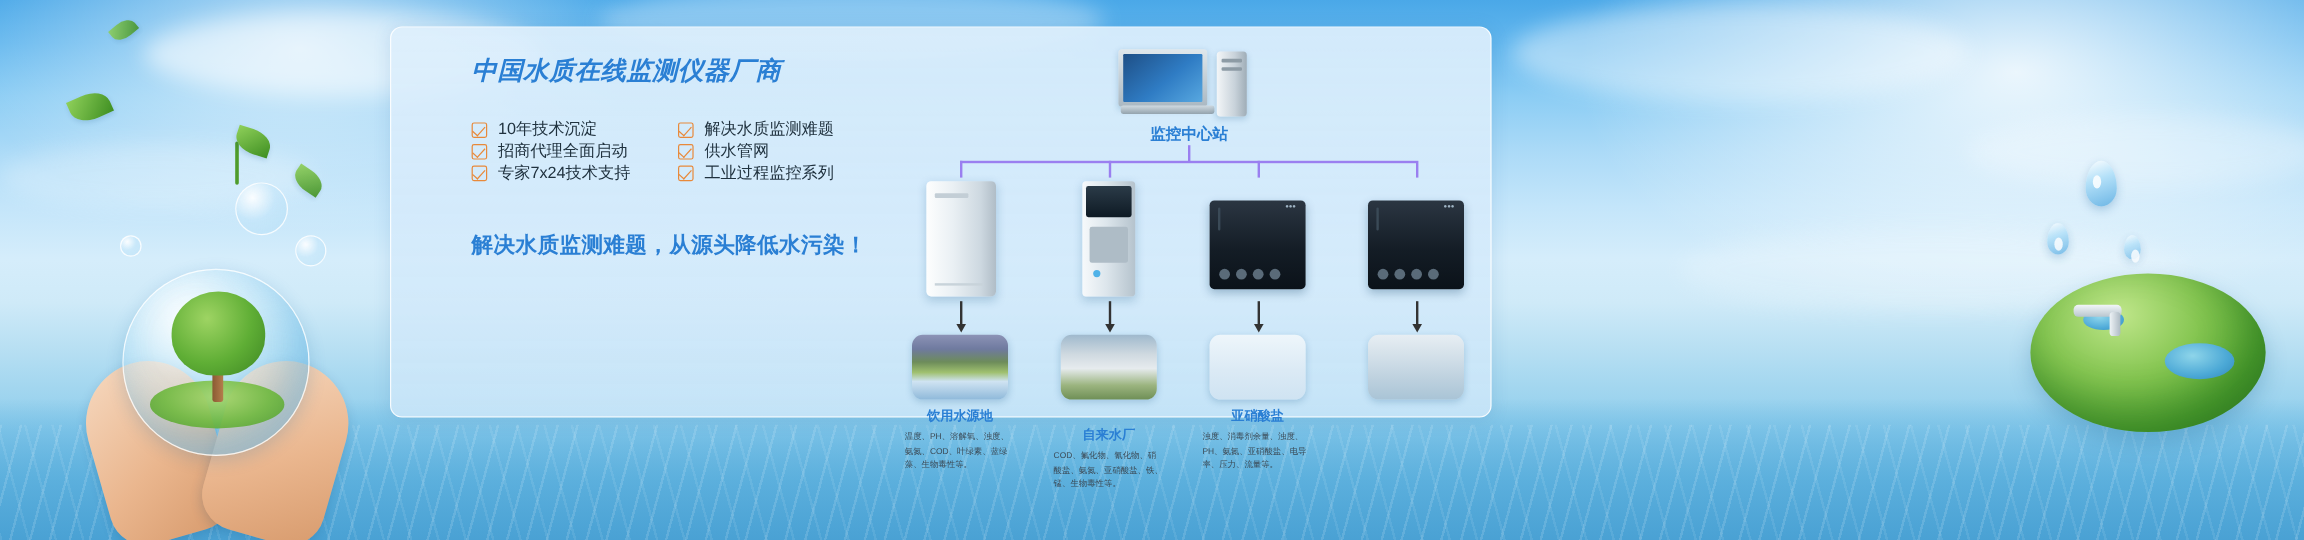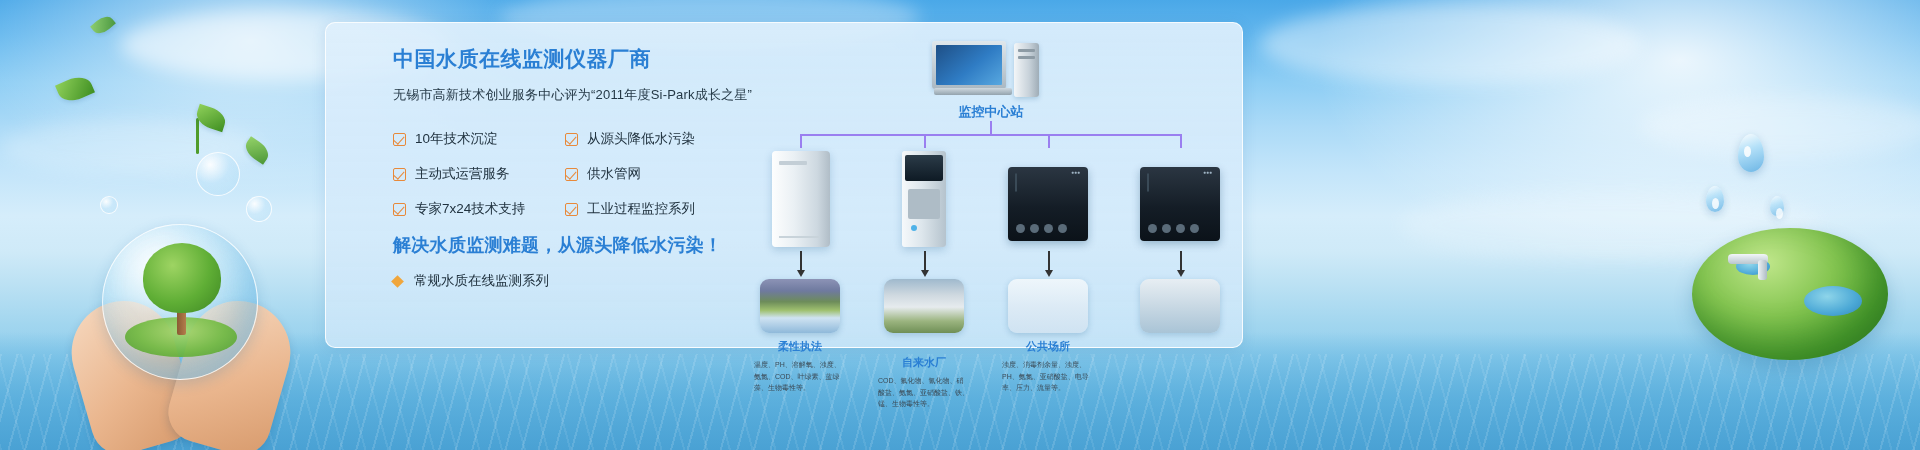--- a/index.html
+++ b/index.html
@@ -93,30 +93,30 @@
     position:absolute; left:325px; top:22px; width:918px; height:326px;
     border-radius:10px;
     background:linear-gradient(to bottom, rgba(222,239,252,.92) 0%, rgba(214,235,251,.88) 45%, rgba(205,231,249,.84) 100%);
     border:1px solid rgba(255,255,255,.85);
     box-shadow:0 2px 14px rgba(40,110,165,.15);
   }
 
   
   .left-col{ position:absolute; left:67px; top:22px; width:340px; }
 
-  .head-title{ color:#2a7fd4; font-size:21px; font-weight:bold; letter-spacing:.5px; }
+  .head-title{ color:#2a7fd4; font-size:21px; font-weight:bold; letter-spacing:.5px;font-style:italic; }
   .head-sub{ color:#243846; font-size:13px; margin-top:13px; letter-spacing:.2px; white-space:nowrap; }
 
-  .check-grid{ margin-top:26px; display:grid; grid-template-columns:172px 1fr; row-gap:17px; }
+  .check-grid{ margin-top:26px; display:grid; grid-template-columns:172px 1fr; }
   .check-item{ display:flex; align-items:center; gap:9px; }
   .cbox{ width:13px; height:13px; border:1.6px solid #e8893a; border-radius:2px; position:relative; flex:none; }
   .cbox::after{ content:""; position:absolute; left:2px; top:0px; width:5px; height:9px; border:solid #e8893a; border-width:0 1.8px 1.8px 0; transform:rotate(42deg); }
   .check-label{ font-size:13.5px; color:#20323f; }
 
-  .sub-head{ margin-top:15px; color:#2a7fd4; font-size:18px; font-weight:bold; letter-spacing:.3px; }
+  .sub-head{ margin-top:39px; color:#2a7fd4; font-size:18px; font-weight:bold; letter-spacing:.3px; }
 
   .blist{ margin-top:15px; }
   .bitem{ display:flex; align-items:center; gap:12px; margin-bottom:12px; }
   .diamond{ width:9px; height:9px; background:#f0a63c; transform:rotate(45deg); flex:none; }
   .btext{ font-size:13.5px; color:#20323f; }
 
   
   .diagram{ position:absolute; left:430px; top:10px; width:470px; height:310px; }
 
   .pc{ position:absolute; left:176px; top:8px; width:118px; height:58px; }
@@ -213,56 +213,51 @@
   <div class="tap">
     <div class="tap-body"></div>
     <div class="tap-stem"></div>
   </div>
 </div>
 
 <div class="panel">
 
   <div class="left-col">
     <div class="head-title">中国水质在线监测仪器厂商</div>
-    <div class="head-sub">无锡市高新技术创业服务中心评为“2011年度Si-Park成长之星”</div>
 
     <div class="check-grid">
       <div class="check-item">
         <span class="cbox"></span>
         <span class="check-label">10年技术沉淀</span>
       </div>
       <div class="check-item">
         <span class="cbox"></span>
-        <span class="check-label">从源头降低水污染</span>
-      </div>
-      <div class="check-item">
-        <span class="cbox"></span>
-        <span class="check-label">主动式运营服务</span>
+        <span class="check-label">解决水质监测难题</span>
+      </div>
+      <div class="check-item">
+        <span class="cbox"></span>
+        <span class="check-label">招商代理全面启动</span>
       </div>
       <div class="check-item">
         <span class="cbox"></span>
         <span class="check-label">供水管网</span>
       </div>
       <div class="check-item">
         <span class="cbox"></span>
         <span class="check-label">专家7x24技术支持</span>
       </div>
       <div class="check-item">
         <span class="cbox"></span>
         <span class="check-label">工业过程监控系列</span>
       </div>
     </div>
 
     <div class="sub-head">解决水质监测难题，从源头降低水污染！</div>
 
     <div class="blist">
-      <div class="bitem">
-        <span class="diamond"></span>
-        <span class="btext">常规水质在线监测系列</span>
-      </div>
     </div>
   </div>
 
   <div class="diagram">
 
     <div class="pc">
       <div class="pc-screen">
           <i></i>
         </div>
       <div class="pc-base"></div>
@@ -276,21 +271,21 @@
     <div class="bus-d" style="left:168px"></div>
     <div class="bus-d" style="left:292px"></div>
     <div class="bus-d" style="left:424px"></div>
 
     <div class="device" style="left:16px">
       <div class="dev-cab"></div>
     </div>
     <div class="arrow" style="left:44px; top:218px; height:20px;"></div>
     <div class="photo ph-river" style="left:4px; top:246px;"></div>
     <div class="cap" style="left:-4px; top:306px;">
-      <div class="cap-title">柔性执法</div>
+      <div class="cap-title">饮用水源地</div>
       <div class="cap-desc">温度、PH、溶解氧、浊度、氨氮、COD、叶绿素、蓝绿藻、生物毒性等。</div>
     </div>
 
     <div class="device" style="left:146px">
       <div class="dev-tall">
         <span class="head"></span>
         <span class="mid"></span>
         <span class="dot"></span>
       </div>
     </div>
@@ -309,21 +304,21 @@
             <b></b>
             <b></b>
             <b></b>
             <b></b>
           </span>
       </div>
     </div>
     <div class="arrow" style="left:292px; top:218px; height:20px;"></div>
     <div class="photo ph-pipe" style="left:252px; top:246px;"></div>
     <div class="cap" style="left:244px; top:306px;">
-      <div class="cap-title">公共场所</div>
+      <div class="cap-title">亚硝酸盐</div>
       <div class="cap-desc">浊度、消毒剂余量、浊度、PH、氨氮、亚硝酸盐、电导率、压力、流量等。</div>
     </div>
 
     <div class="device" style="left:384px; top:134px;">
       <div class="dev-panel">
         <span class="brand">●●●</span>
         <span class="lcd"></span>
         <span class="keys">
             <b></b>
             <b></b>

